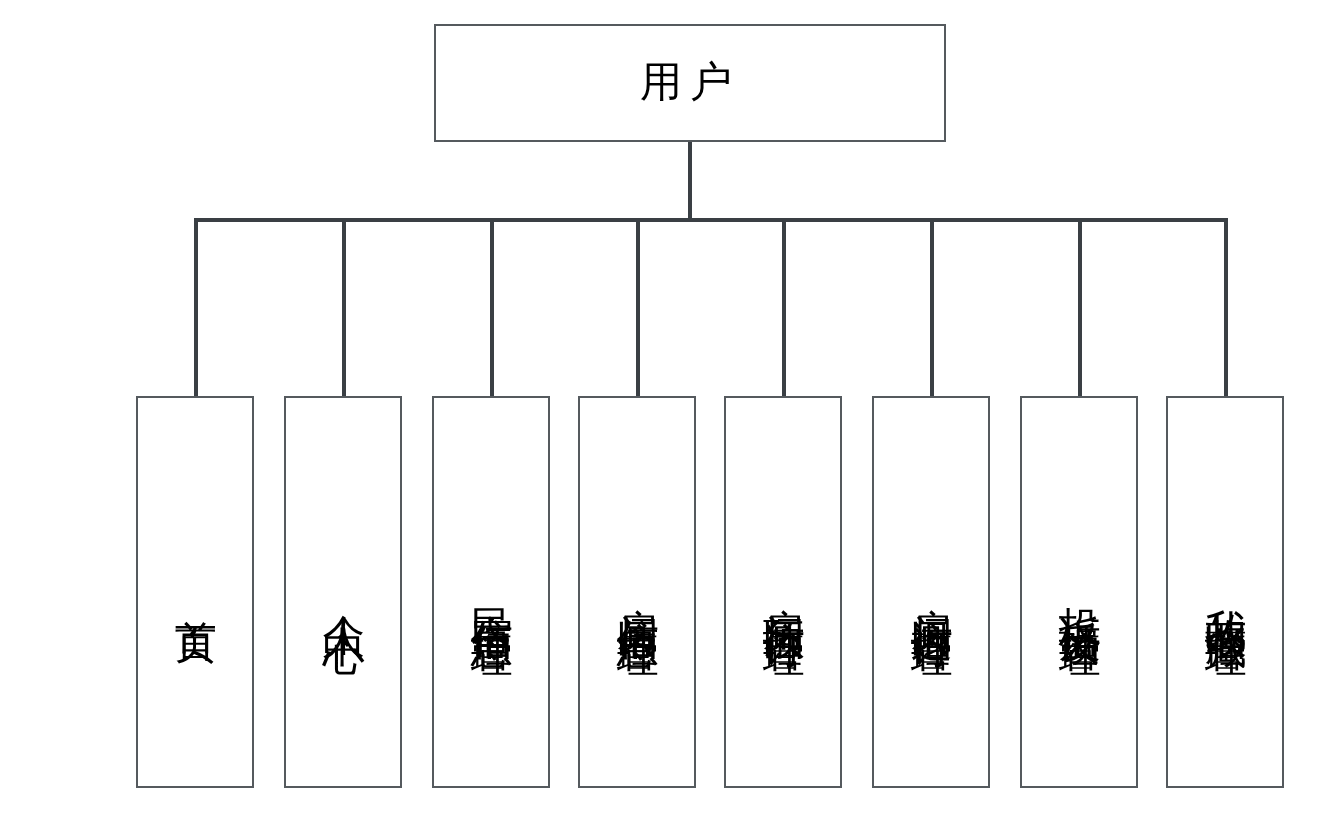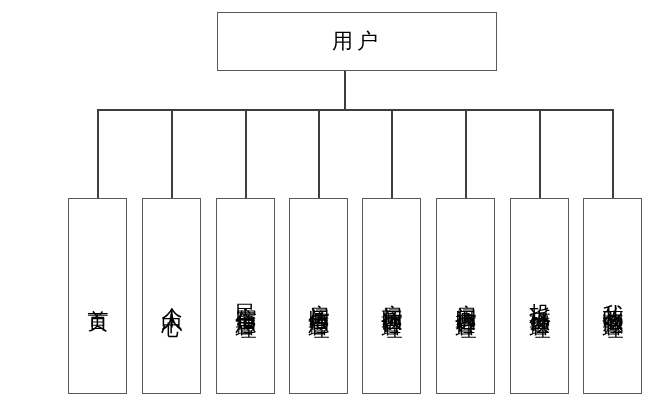--- a/index.html
+++ b/index.html
@@ -26,21 +26,21 @@
     box-sizing: border-box;
     border: 1.5px solid #555a5e;
     background: #ffffff;
     display: flex;
     align-items: center;
     justify-content: center;
   }
   .node-root {
     left: 217px;
     top: 12px;
-    width: 280px;
+    width: 256px;
     height: 59px;
     text-align: right;
   }
   .node-root .label {
     font-size: 21px;
     letter-spacing: 4px;
     color: #000000;
     line-height: 1;
     white-space: nowrap;
   }

